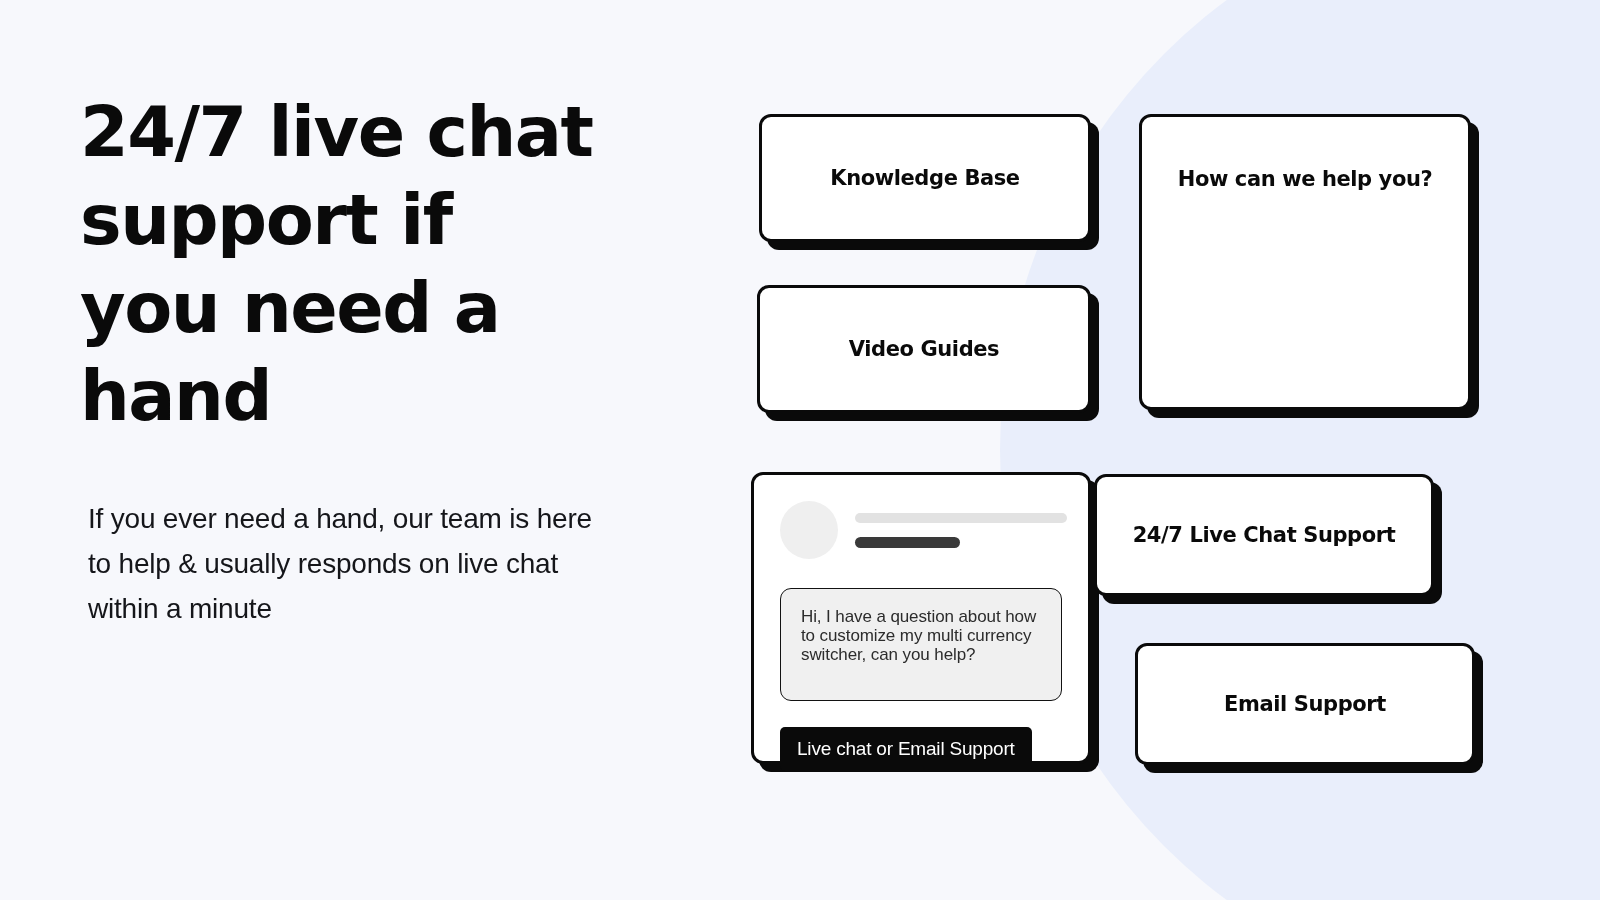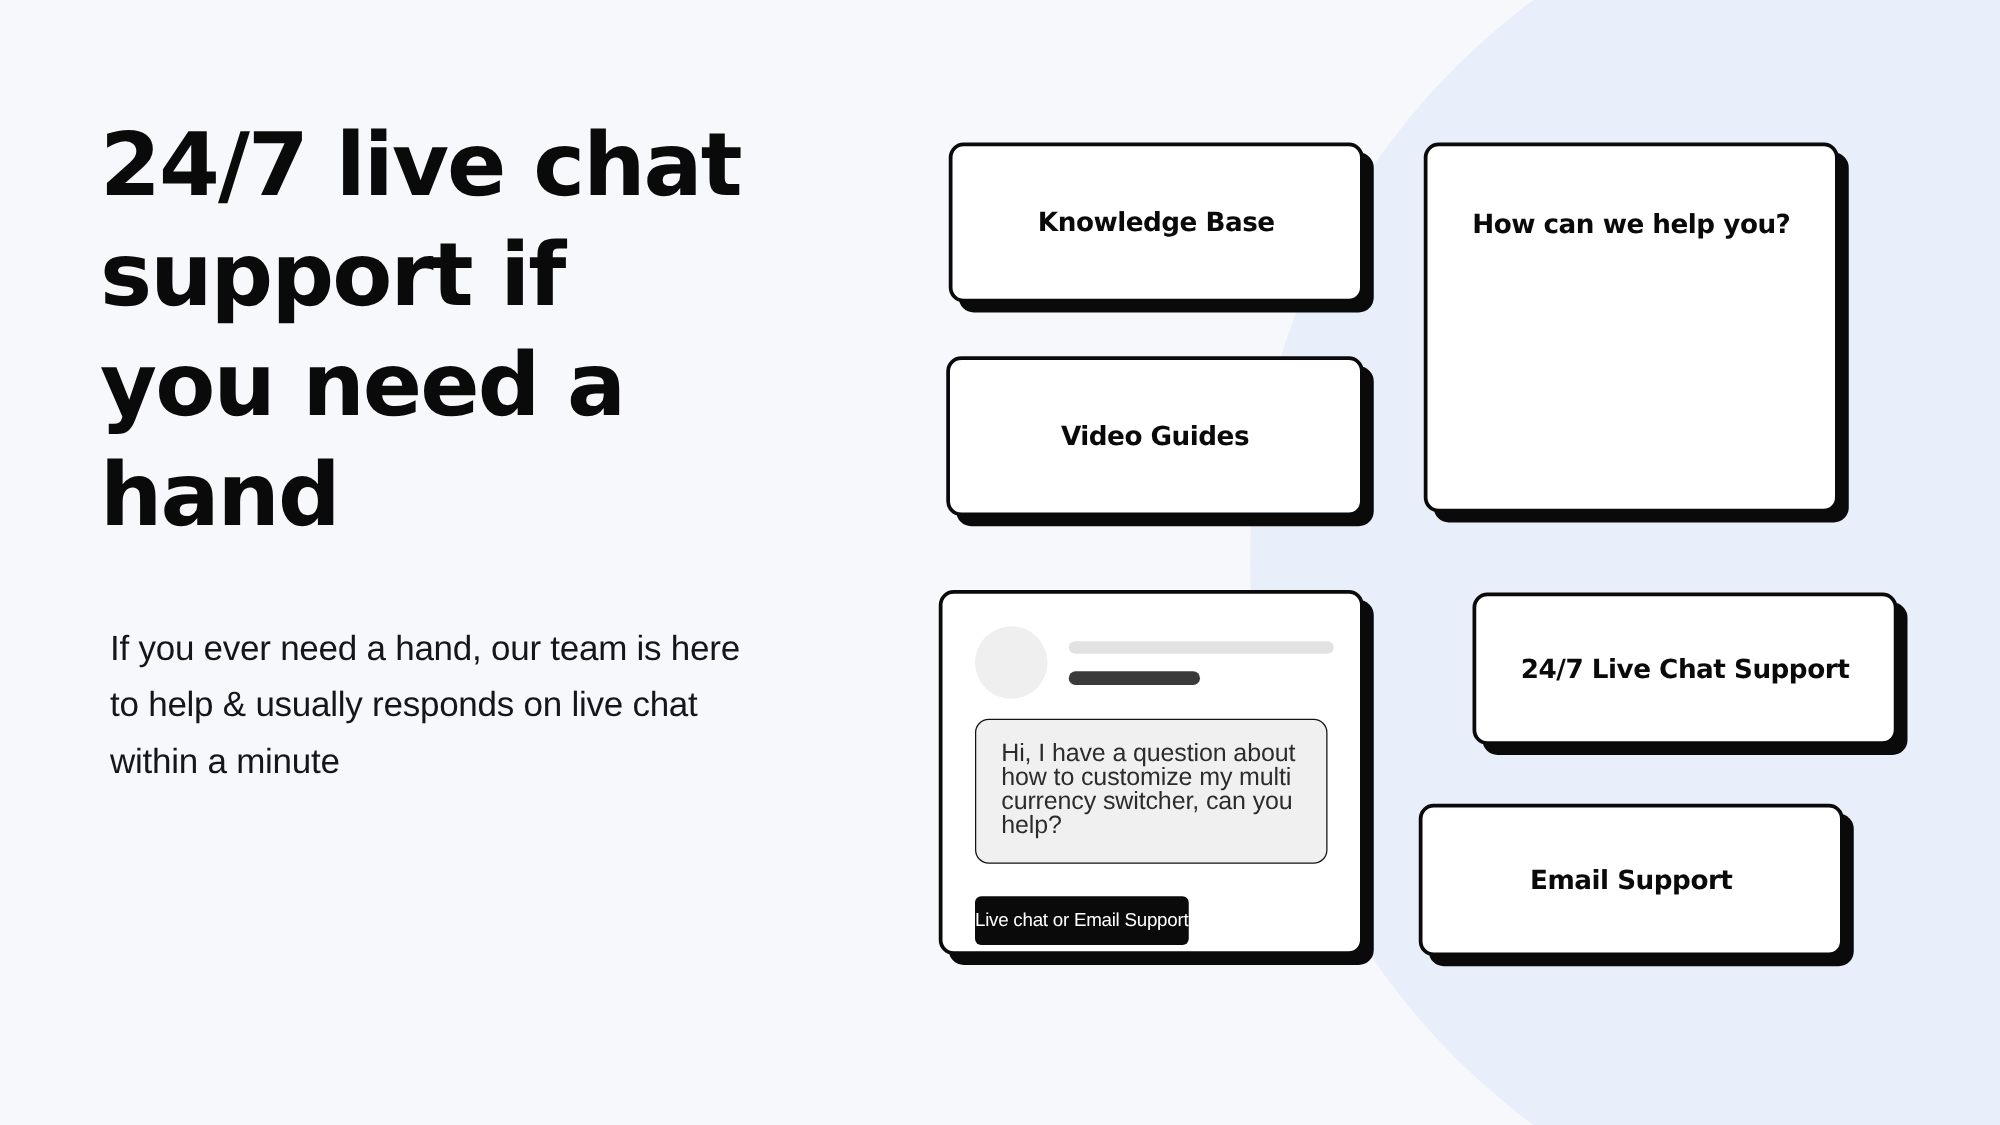--- a/index.html
+++ b/index.html
@@ -113,21 +113,21 @@
     font-weight: 700;
     color: #0a0a0a;
     letter-spacing: -0.4px;
     text-align: center;
   }
   
   .card-kb     { left: 759px;  top: 114px; width: 332px; height: 128px; }
   .card-vg     { left: 757px;  top: 285px; width: 334px; height: 128px; }
   .card-chat   { left: 751px;  top: 472px; width: 340px; height: 292px; align-items: stretch; }
   .card-help   { left: 1139px; top: 114px; width: 332px; height: 296px; align-items: stretch; }
-  .card-live   { left: 1178px; top: 474px; width: 340px; height: 122px; }
+  .card-live   { left: 1094px; top: 474px; width: 340px; height: 122px; }
   .card-email  { left: 1135px; top: 643px; width: 340px; height: 122px; }
 
   
   .help-inner {
     width: 100%;
     display: flex;
     flex-direction: column;
     align-items: center;
     padding-top: 50px;
     box-sizing: border-box;
@@ -194,39 +194,39 @@
     width: 212px;
   }
   .chat-line-2 {
     height: 11px;
     border-radius: 6px;
     background: #3a3a3a;
     width: 105px;
     margin-top: 14px;
   }
   .chat-bubble {
-    margin-top: 16px;
+    margin-top: 29px;
     background: #f0f0f0;
     border: 1.5px solid #121212;
     border-radius: 11px;
-    padding: 18px 20px 20px 20px;
-    font-size: 20px;
+    padding: 18px 20px 36px 20px;
+    font-size: 17px;
     line-height: 19px;
     color: #2c2c2c;
     letter-spacing: -0.1px;
   }
   .chat-cta {
     margin-top: 26px;
     display: inline-block;
     background: #0a0a0a;
     color: #ffffff;
-    font-size: 15px;
+    font-size: 19px;
     font-weight: 500;
     letter-spacing: -0.2px;
-    padding: 11px 0;
+    padding: 11px 17px;
     border-radius: 5px;
   }
 </style>
 </head>
 <body>
 
 <div class="stage">
 
   <div class="bg-circle"></div>
 

